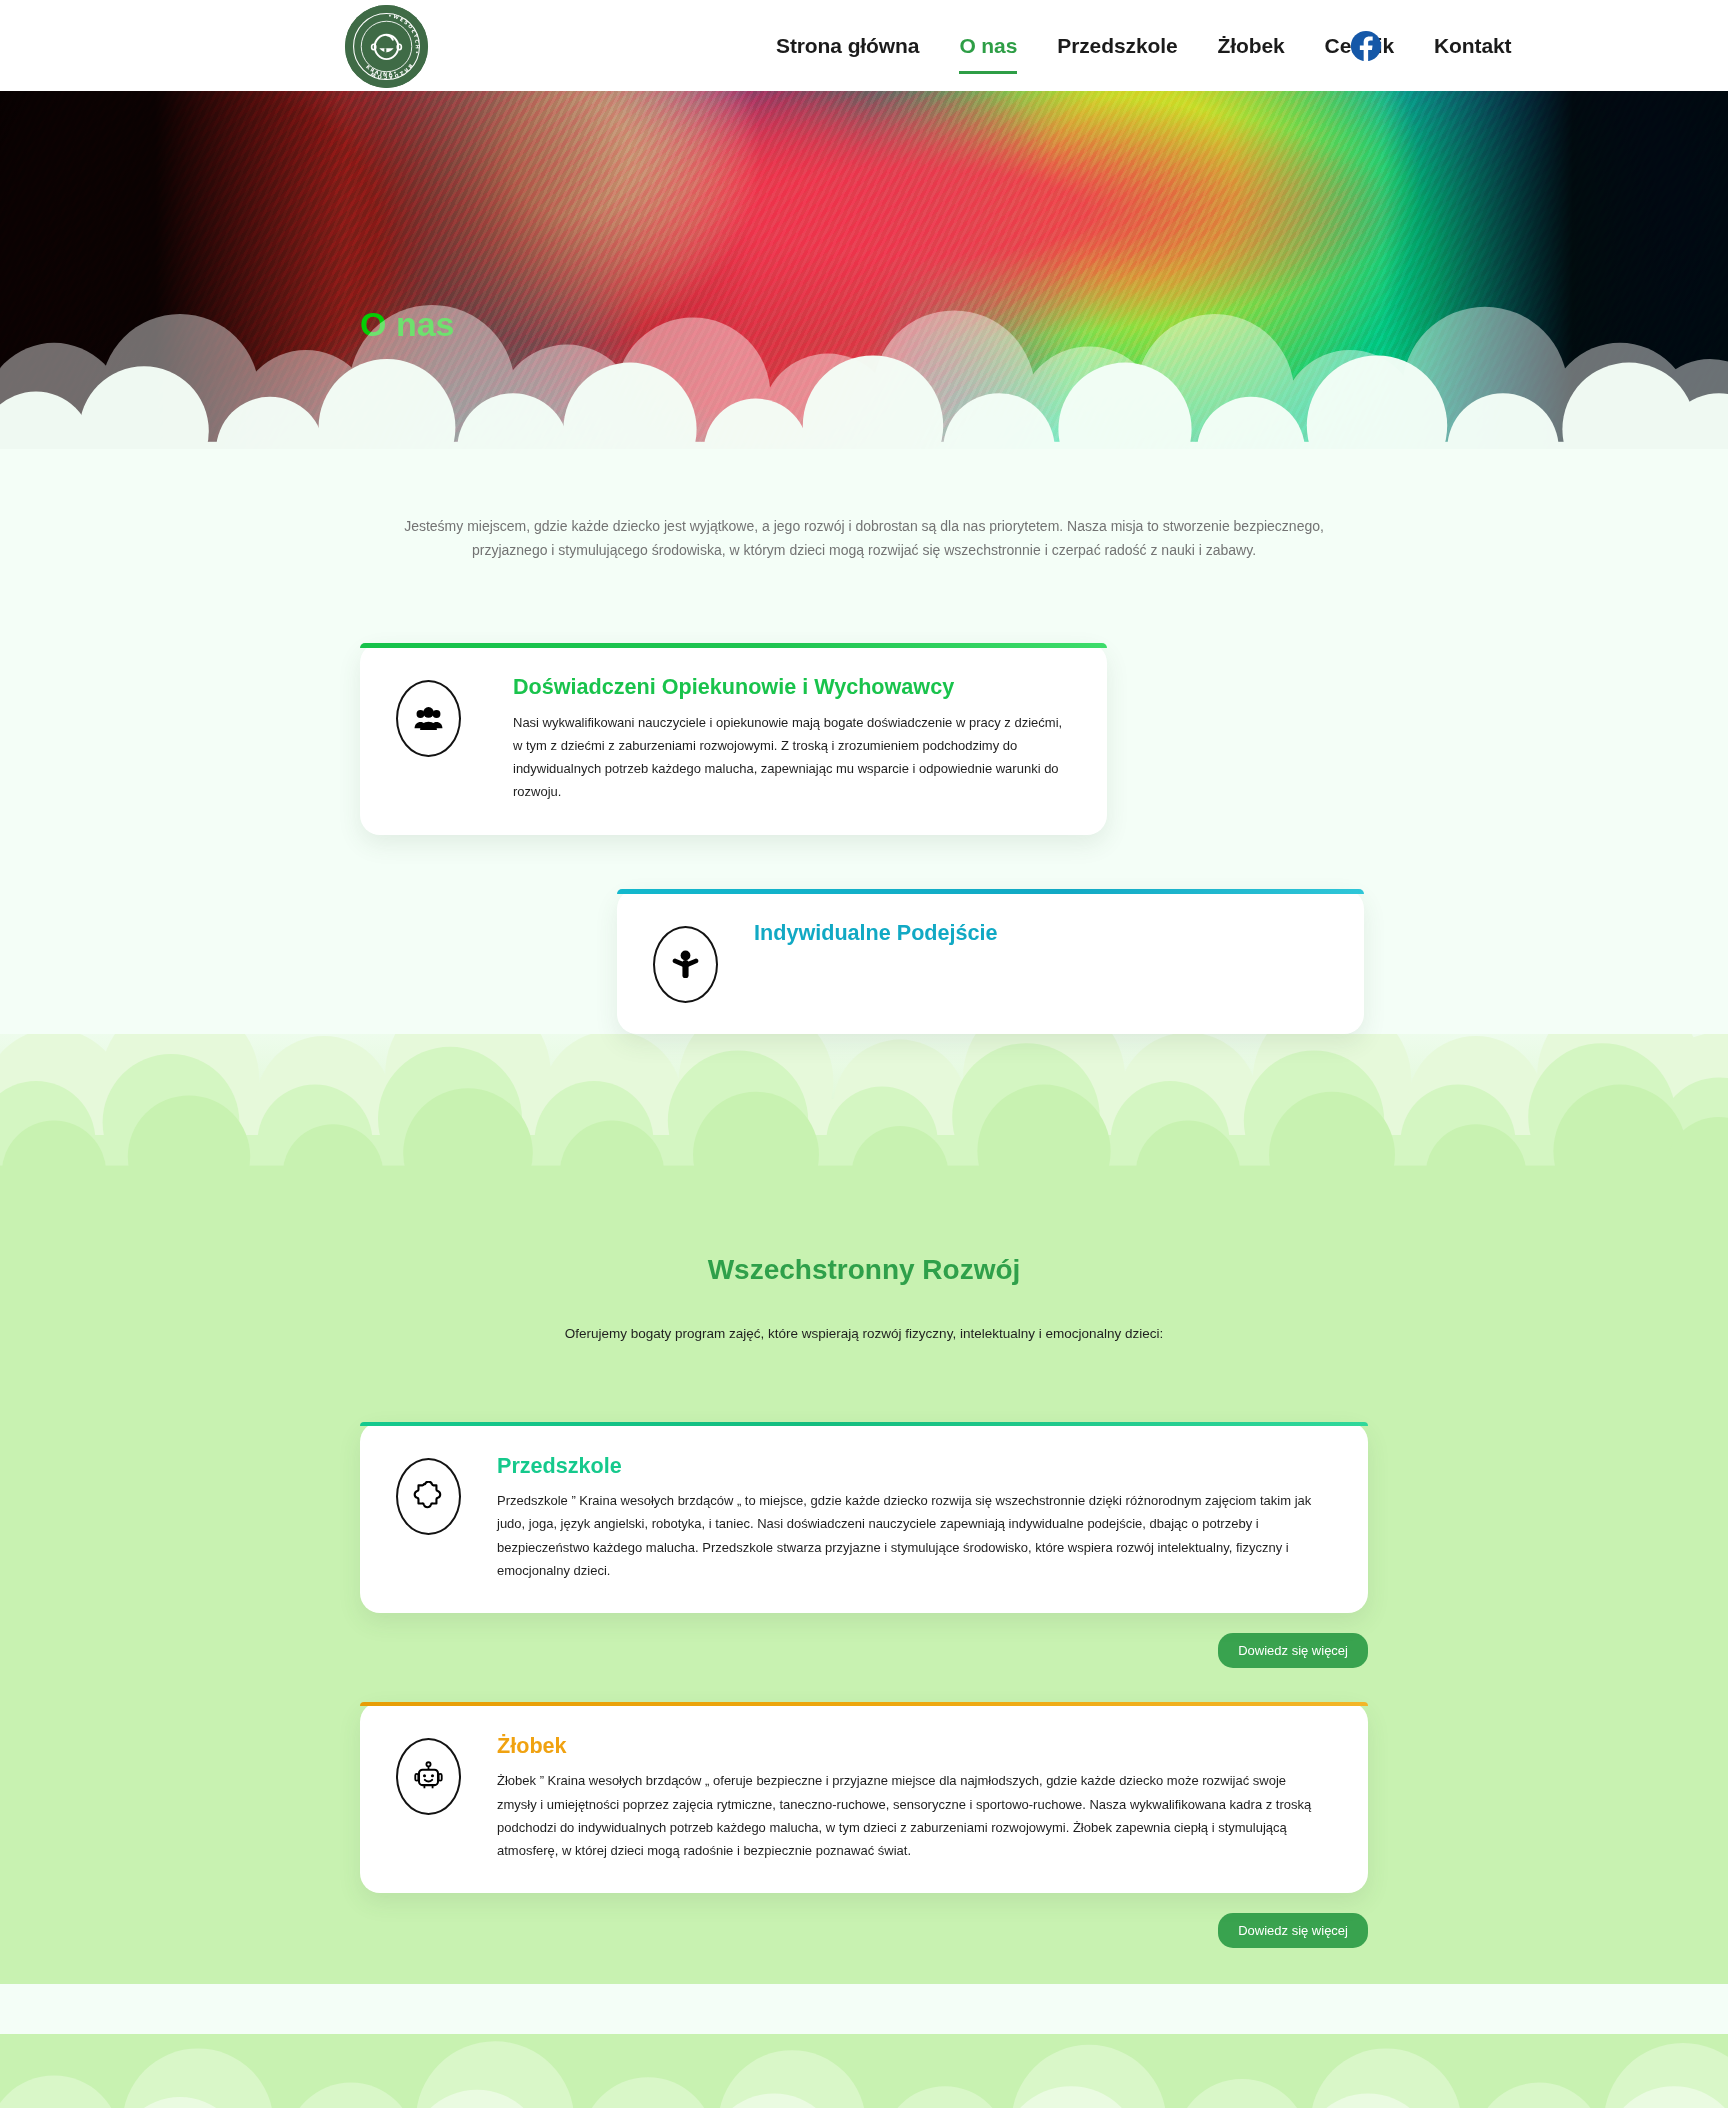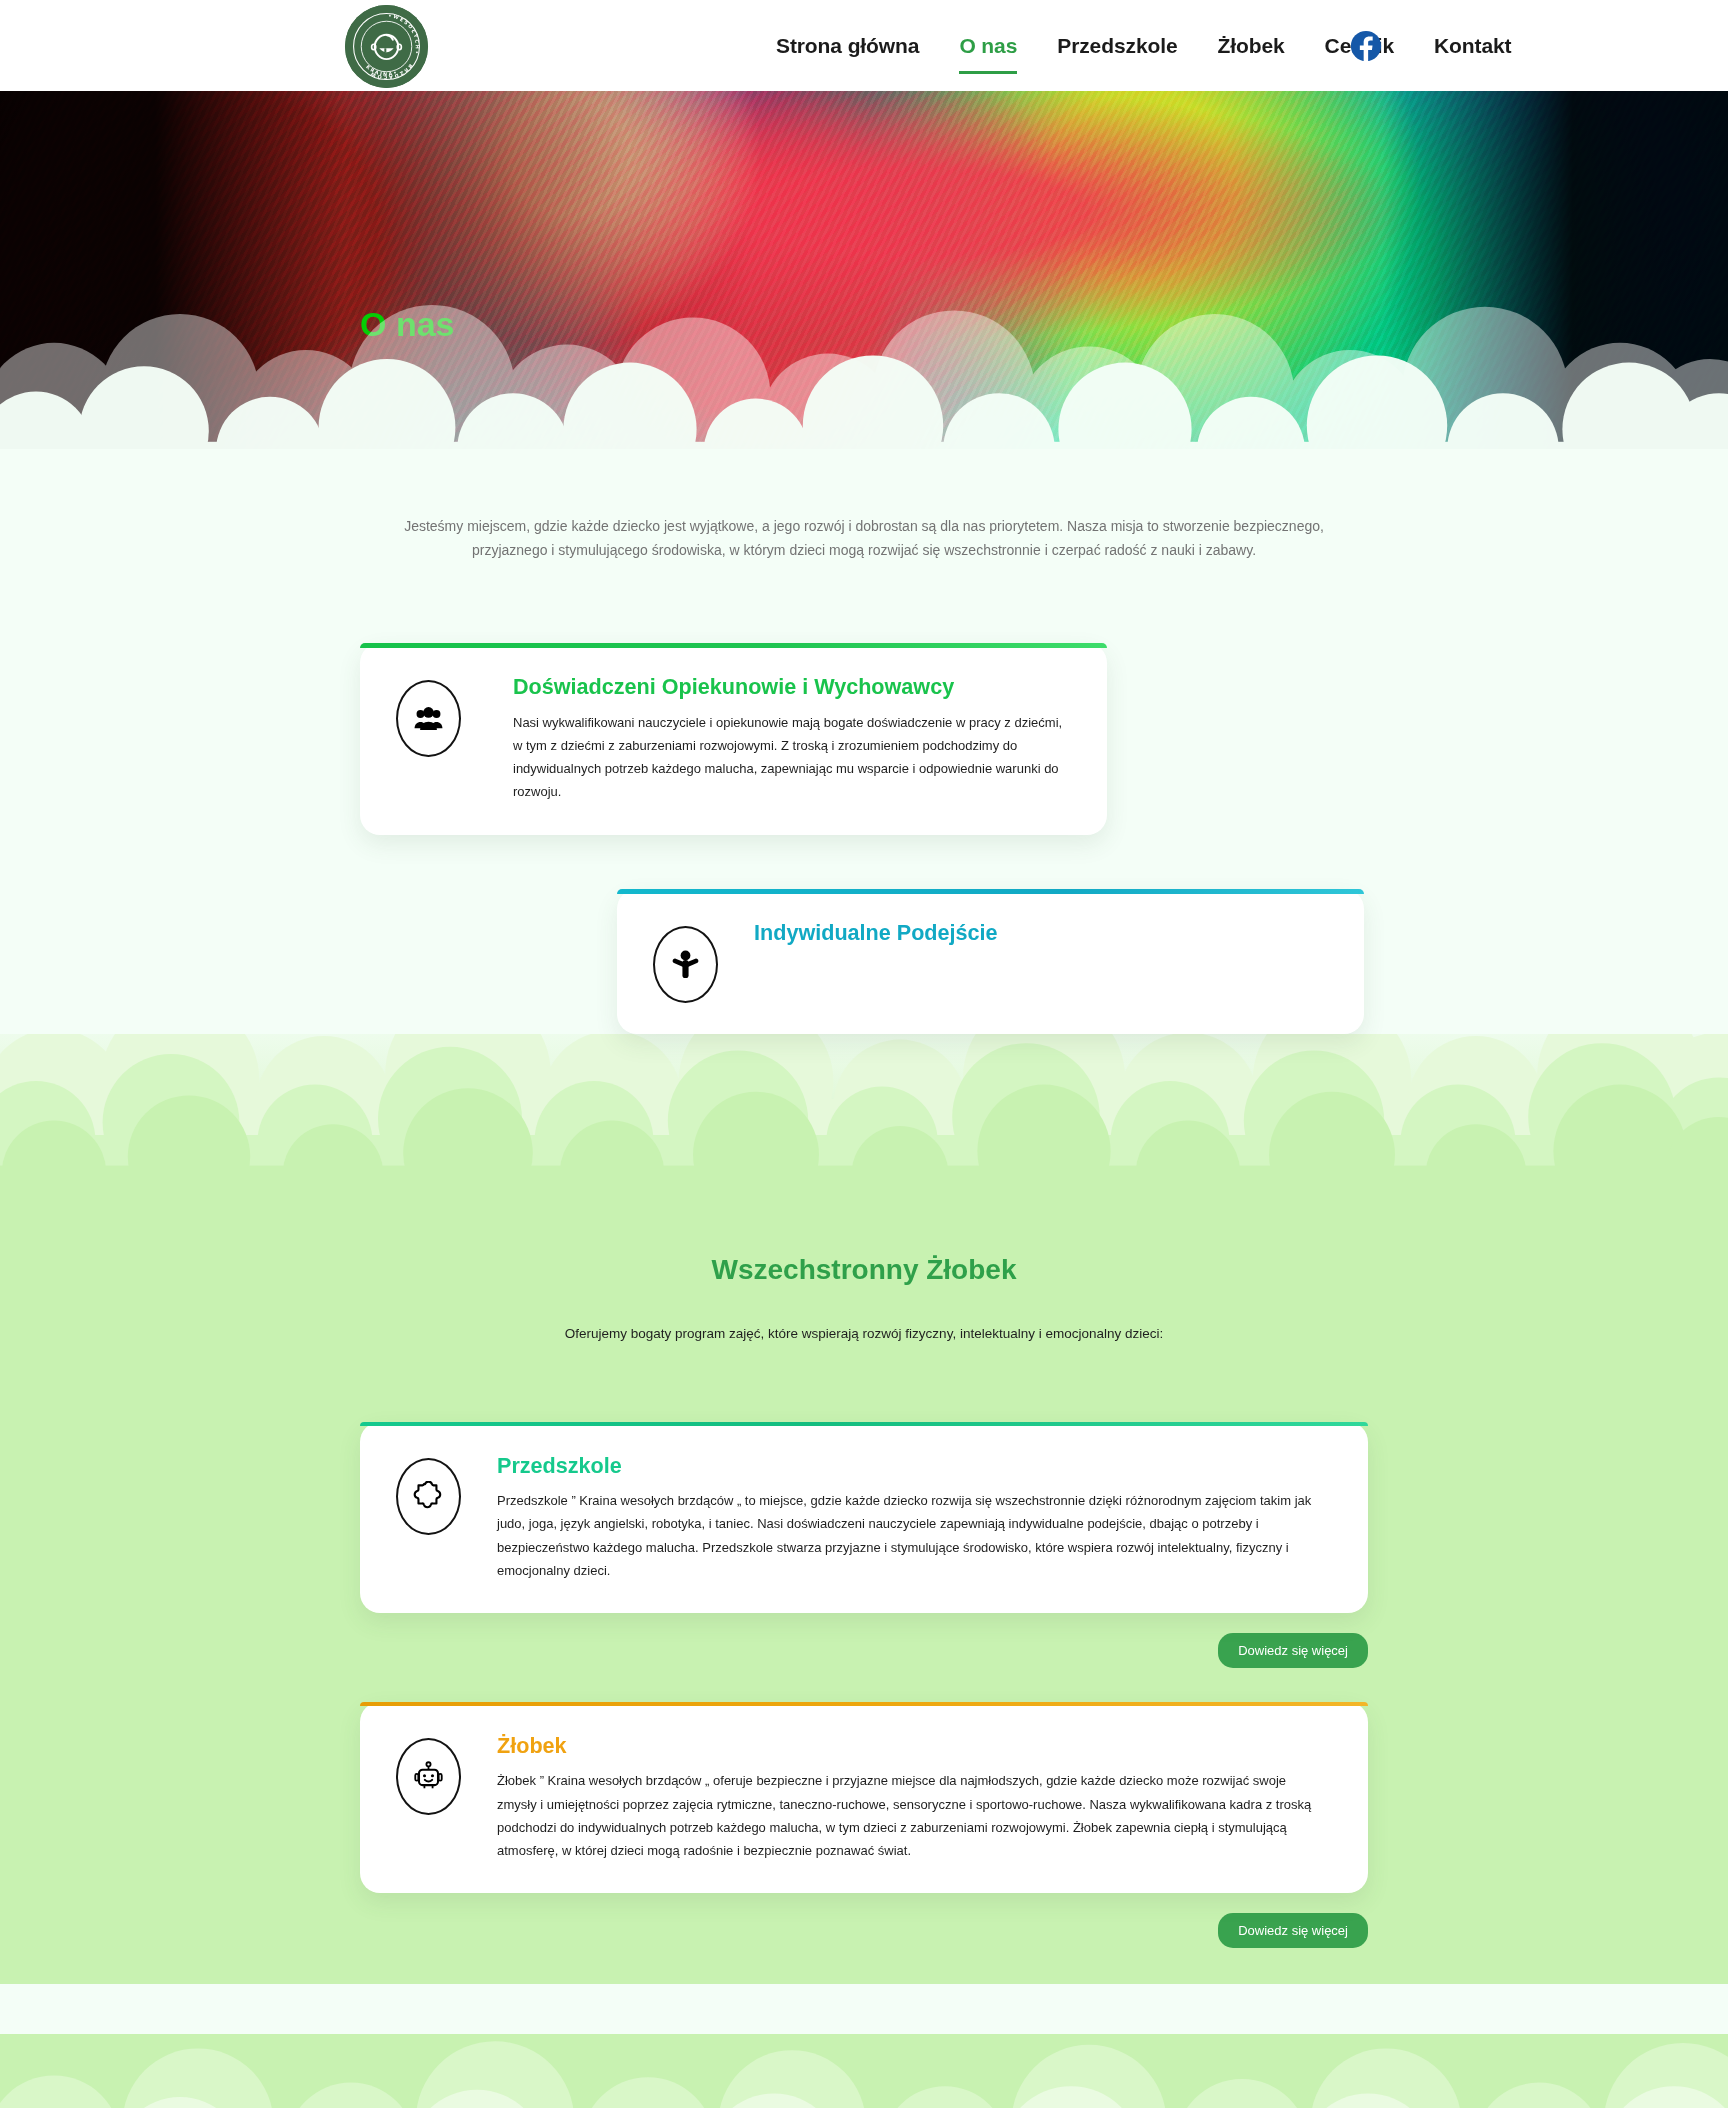--- a/index.html
+++ b/index.html
@@ -473,21 +473,21 @@
         <circle cx="1480" cy="212" r="70"></circle>
           <circle cx="1640" cy="234" r="56"></circle>
           <circle cx="1800" cy="208" r="74"></circle>
         <circle cx="1910" cy="230" r="60"></circle>
         <rect x="0" y="224" width="1920" height="20"></rect>
       </g>
     </svg>
   </div>
 
   <div class="development">
-    <h2 class="dev-title">Wszechstronny Żłobek</h2>
+    <h2 class="dev-title">Wszechstronny Rozwój</h2>
     <p class="dev-sub">Oferujemy bogaty program zajęć, które wspierają rozwój fizyczny, intelektualny i emocjonalny dzieci:</p>
 
     <div class="card card-c">
       <div class="icon-oval">
         <svg width="31" height="31" viewBox="0 0 34 34">
           <path d="M13.2 3.4a4 4 0 0 1 7.6 0c.2.9 1 1.5 2 1.4h2.9v4.1c-.1 1 .5 1.8 1.4 2a4 4 0 0 1 0 7.6c-.9.2-1.5 1-1.4 2v4.1h-4.1c-1-.1-1.8.5-2 1.4a4 4 0 0 1-7.6 0c-.2-.9-1-1.5-2-1.4H6v-4.1c.1-1-.5-1.8-1.4-2a4 4 0 0 1 0-7.6c.9-.2 1.5-1 1.4-2V4.8h4c1 .1 1.8-.5 2-1.4z" fill="none" stroke="#000" stroke-width="2.3" stroke-linejoin="round"></path>
         </svg>
       </div>
       <div class="card-body">
         <h3 class="card-title t-mint">Przedszkole</h3>

